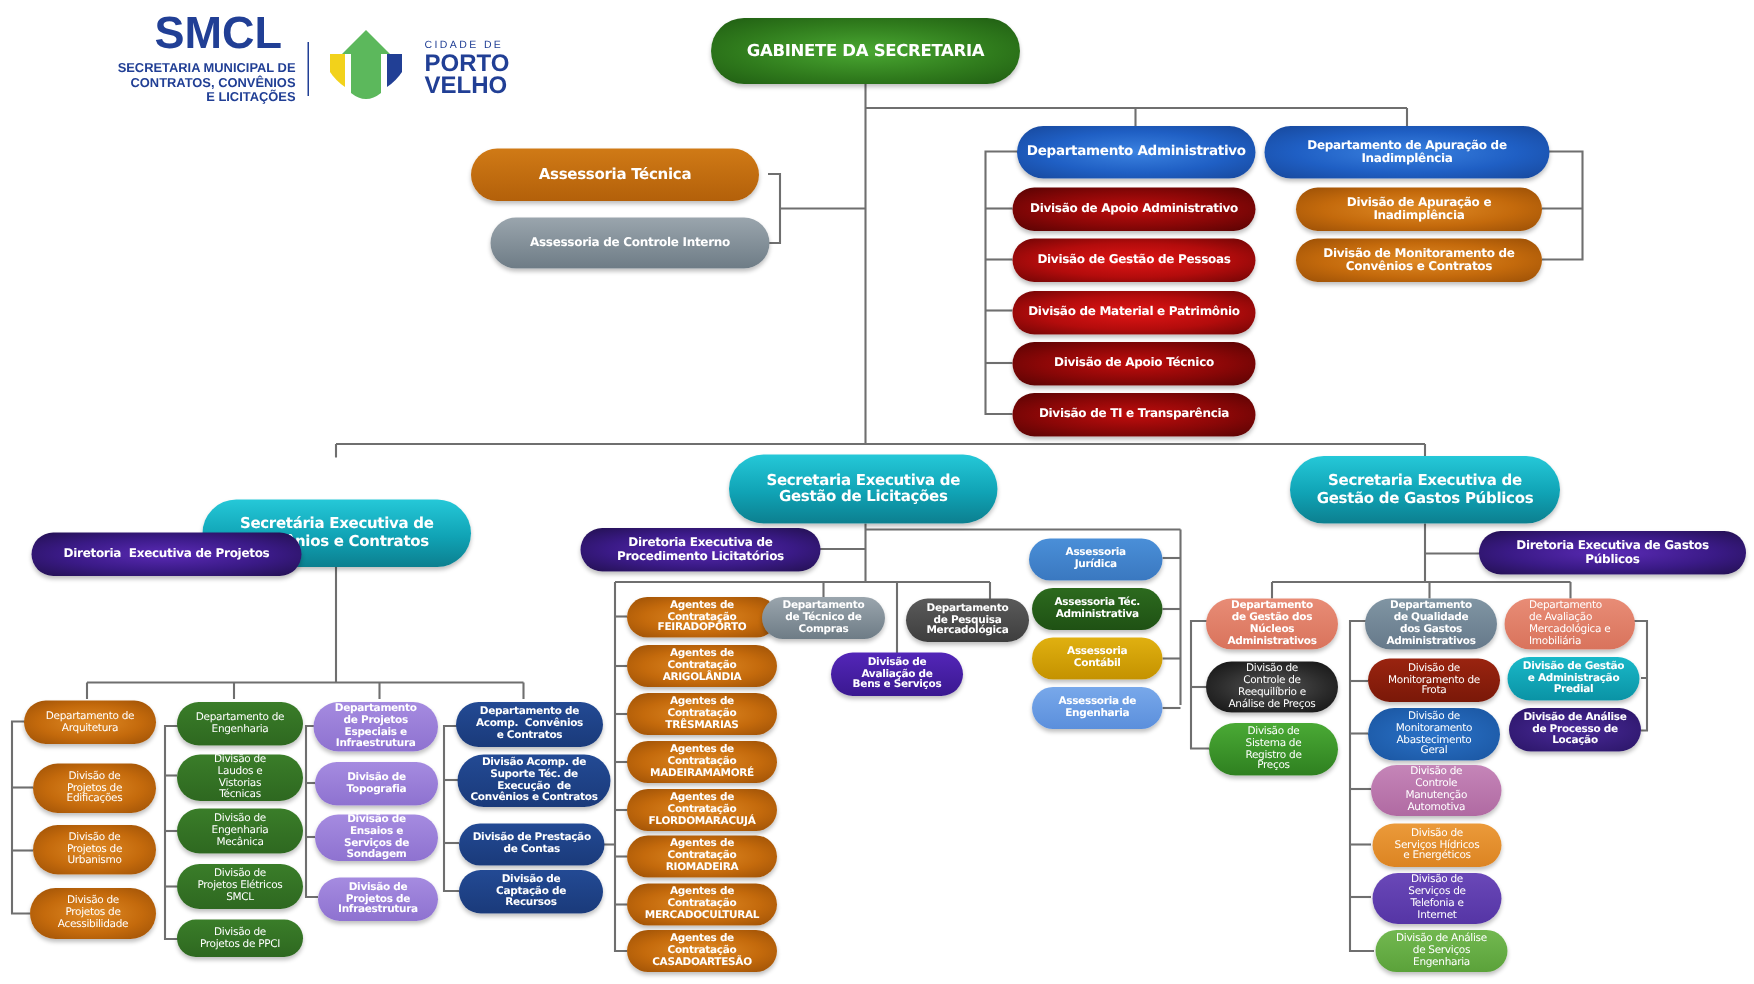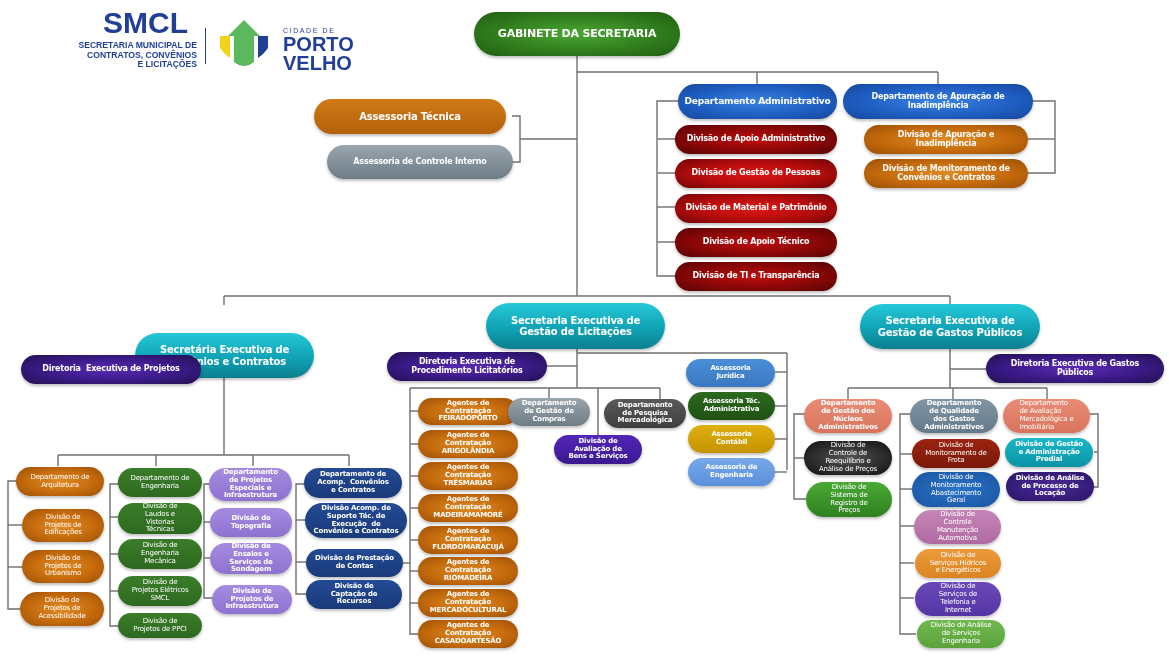--- a/index.html
+++ b/index.html
@@ -48,21 +48,21 @@
 
   
   .logo-smcl { position:absolute; left:103px; top:8px; font-size:30px; font-weight:bold; color:#213f95;
                font-family:"Liberation Sans", sans-serif; letter-spacing:0px; line-height:1; }
   .logo-sub { position:absolute; left:60px; top:41px; width:137px; text-align:right; font-size:8.6px; font-weight:bold;
               color:#213f95; line-height:1.12; font-family:"Liberation Sans", sans-serif; }
   .logo-sep { position:absolute; left:205px; top:28px; width:1px; height:36px; background:#213f95; }
   .logo-shield { position:absolute; left:216px; top:18px; width:56px; height:50px; }
   .logo-cidade { position:absolute; left:283px; top:27px; font-size:7px; letter-spacing:1.6px; color:#213f95;
                  font-family:"Liberation Sans", sans-serif; }
-  .logo-porto { position:absolute; left:283px; top:35px; font-size:20px; font-weight:bold; color:#213f95; line-height:0.95;
+  .logo-porto { position:absolute; left:283px; top:35px; font-size:16px; font-weight:bold; color:#213f95; line-height:0.95;
                 font-family:"Liberation Sans", sans-serif; }
 </style>
 </head>
 <body>
 
 <svg id="lines" viewBox="0 0 1169 656">
 
   <line x1="577" y1="55" x2="577" y2="296"></line>
   <line x1="577" y1="72" x2="938" y2="72"></line>
   <line x1="757" y1="72" x2="757" y2="84"></line>
@@ -432,21 +432,21 @@
   <div>
       <span style="display: block;">Agentes de</span>
       <span style="display: block;">Contratação</span>
       <span style="display: block;">CASADOARTESÃO</span>
     </div>
 </div>
 
 <div class="node g-gray f7" style="left:508px;top:398px;width:82px;height:28px;">
   <div>
       <span style="display: block;">Departamento</span>
-      <span style="display: block;">de Gestão de</span>
+      <span style="display: block;">de Técnico de</span>
       <span style="display: block;">Compras</span>
     </div>
 </div>
 <div class="node g-darkgray f7" style="left:604px;top:399px;width:82px;height:29px;">
   <div>
       <span style="display: block;">Departamento</span>
       <span style="display: block;">de Pesquisa</span>
       <span style="display: block;">Mercadológica</span>
     </div>
 </div>

